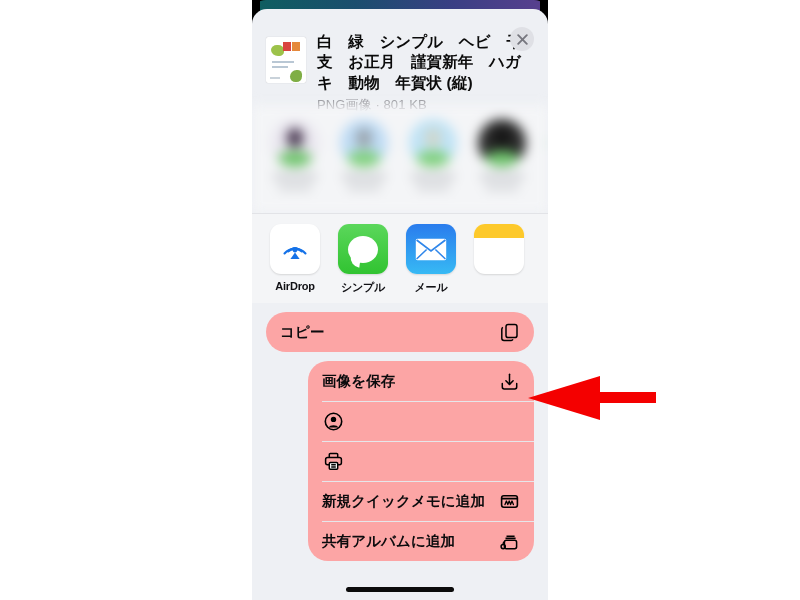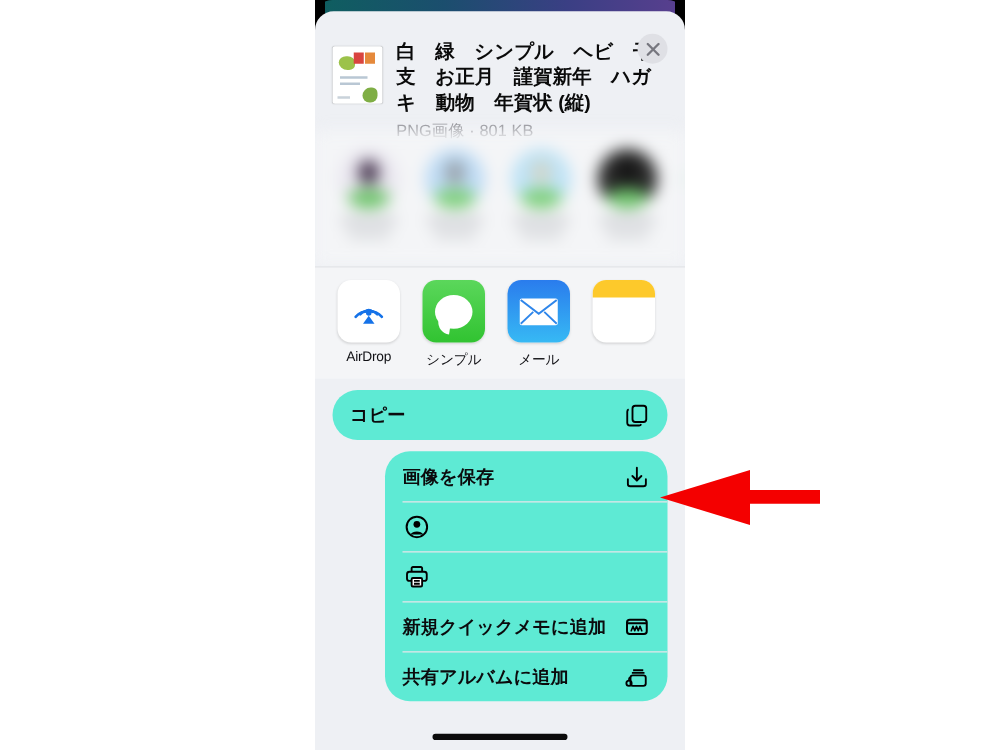--- a/index.html
+++ b/index.html
@@ -202,21 +202,21 @@
     align-items: center;
   }
   .app-icon {
     width: 50px; height: 50px; border-radius: 11px;
     position: relative; overflow: hidden;
     box-shadow: 0 1px 2px rgba(0,0,0,.13);
   }
   .app-label {
     margin-top: 6px;
     font-size: 11px;
-    font-weight: 400;
+    font-weight: 700;
     color: #101014;
     white-space: nowrap;
     letter-spacing: -.2px;
   }
   
   .ic-airdrop { background: #ffffff; display:flex; align-items:center; justify-content:center; }
   
   .ic-messages { background: linear-gradient(180deg,#5bd75b 0%, #31c331 100%); display:flex; align-items:center; justify-content:center; }
   .ic-messages .bub {
     width: 30px; height: 27px; background: #fff; border-radius: 50%;
@@ -235,21 +235,21 @@
   
   .ic-notes { background:#ffffff; }
   .ic-notes .top { position:absolute; left:0; top:0; width:100%; height:14px; background:#fdc92b; }
 
   
   #actions {
     padding: 9px 14px 0 14px;
     box-sizing: border-box;
   }
   .card {
-    background: #5eead4;
+    background: #fca5a5;
     border-radius: 20px;
     overflow: hidden;
   }
   .card + .card { margin-top: 9px; margin-left: 42px; }
   .action-row {
     height: 40px;
     display: flex;
     align-items: center;
     padding: 0 14px;
     box-sizing: border-box;

